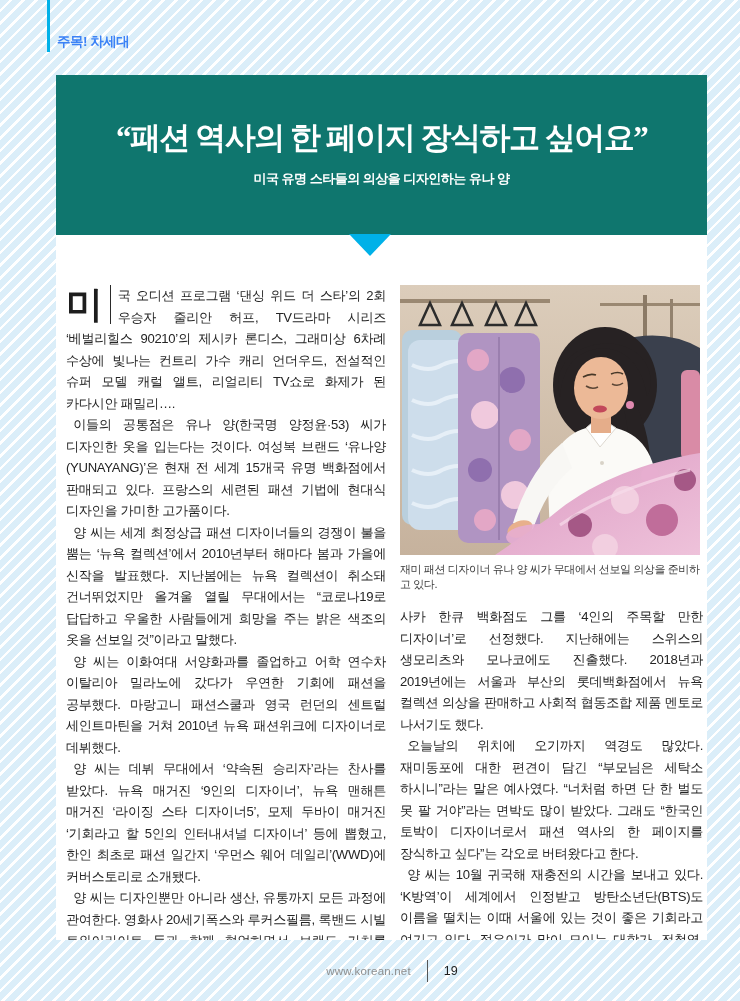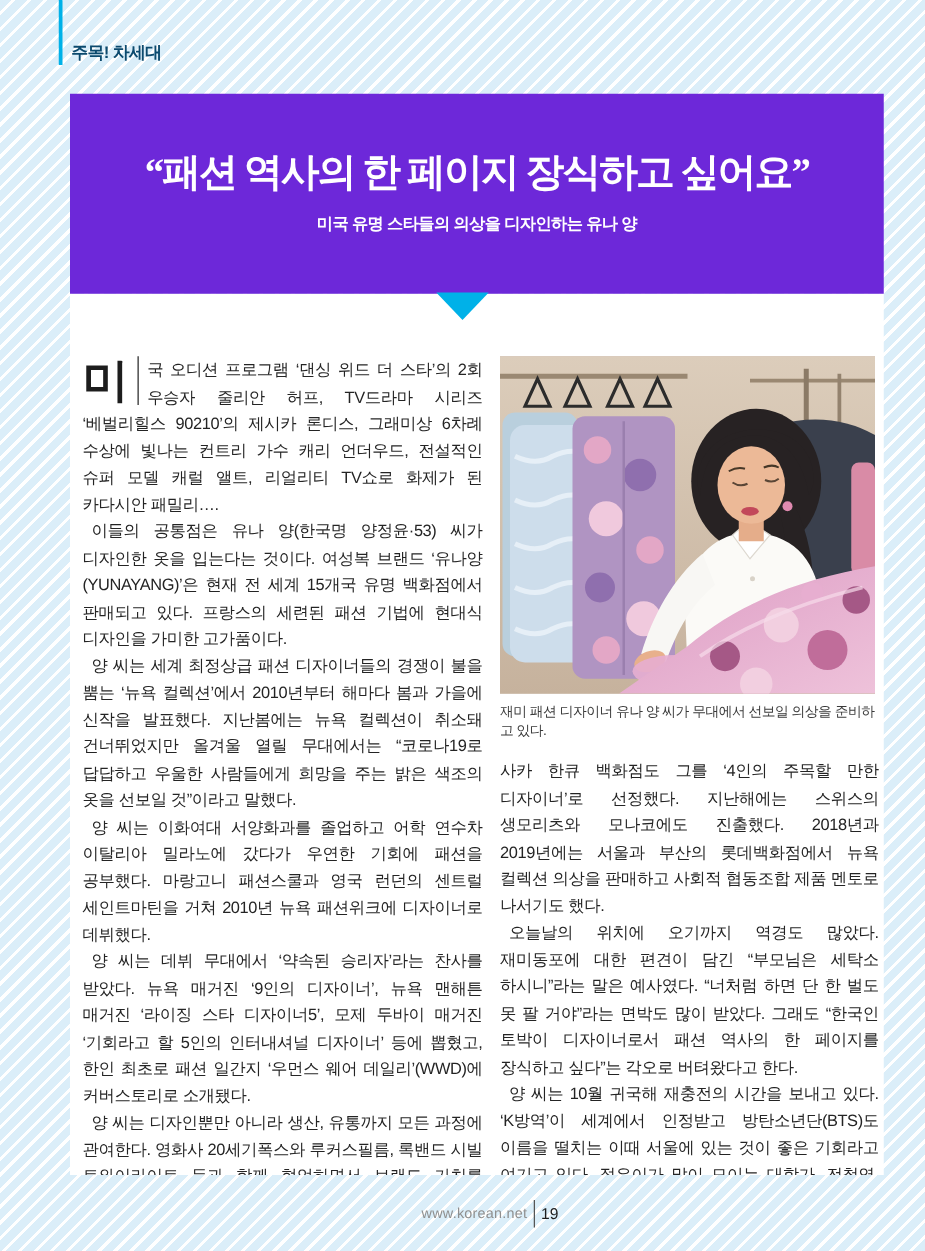--- a/index.html
+++ b/index.html
@@ -4,23 +4,23 @@
 <style>
   * { margin:0; padding:0; box-sizing:border-box; }
   html,body { width:740px; height:1001px; }
   body {
     position:relative;
     font-family:"Liberation Sans", sans-serif;
     background:repeating-linear-gradient(135deg, #dbeef9 0px, #dbeef9 6.5px, #ffffff 6.5px, #ffffff 9px);
     overflow:hidden;
   }
   .accent-bar { position:absolute; left:47px; top:0; width:3px; height:52px; background:#00b1e8; }
-  .section-label { position:absolute; left:57px; top:33px; font-size:13.5px; font-weight:bold; color:#0c4a6e; letter-spacing:-0.5px; }
+  .section-label { position:absolute; left:57px; top:33px; font-size:13.5px; font-weight:bold; color:#3b82f6; letter-spacing:-0.5px; }
 
-  .header-box { position:absolute; left:56px; top:75px; width:651px; height:160px; background:#6d28d9; text-align:center; z-index:2; }
+  .header-box { position:absolute; left:56px; top:75px; width:651px; height:160px; background:#0f766e; text-align:center; z-index:2; }
   .article-title { margin-top:42px; font-family:"Liberation Serif", serif; font-size:31px; font-weight:700; color:#ffffff; letter-spacing:-1.5px; }
   .article-subtitle { margin-top:11px; font-size:13px; font-weight:700; color:#ffffff; letter-spacing:-0.5px; }
   .pointer { position:absolute; left:349px; top:234px; width:0; height:0; z-index:3;
     border-left:21px solid transparent; border-right:21px solid transparent; border-top:22px solid #00b1e8; }
 
   .card { position:absolute; left:56px; top:235px; width:651px; height:705px; background:#ffffff; overflow:hidden; z-index:1; }
   .columns { position:absolute; left:10px; top:50px; display:flex; gap:14px; }
   .col-left { width:320px; }
   .col-right { width:303px; }
   .body-text p {
@@ -29,21 +29,21 @@
   }
   .body-text p.indent { text-indent:0.55em; }
   .dropcap {
     float:left; font-size:37px; line-height:34px; font-weight:700; color:#1d1d1d;
     padding:3px 7px 2px 0; margin-right:7px; border-right:1.5px solid #2a2a2a;
   }
   .photo-frame { width:300px; height:270px; overflow:hidden; background:#cbb9a8; }
   .photo-frame svg { display:block; }
   .photo-caption { margin-top:7px; margin-bottom:14px; font-size:11px; color:#3a3a3a; letter-spacing:-0.4px; }
   .footer { position:absolute; left:0; top:956px; width:740px; height:30px;
-    display:flex; justify-content:center; align-items:center; gap:5px;padding-left:44px; }
+    display:flex; justify-content:center; align-items:center; gap:16px;padding-left:44px; }
   .footer-site { font-size:11.5px; color:#8f8f8f; letter-spacing:0.2px; }
   .footer-divider { width:1px; height:22px; background:#555555; }
   .footer-page { font-size:12.5px; font-weight:normal; color:#1e1e1e; }
 </style>
 </head>
 <body>
 
 <div class="accent-bar"></div>
 <div class="section-label">주목! 차세대</div>
 

